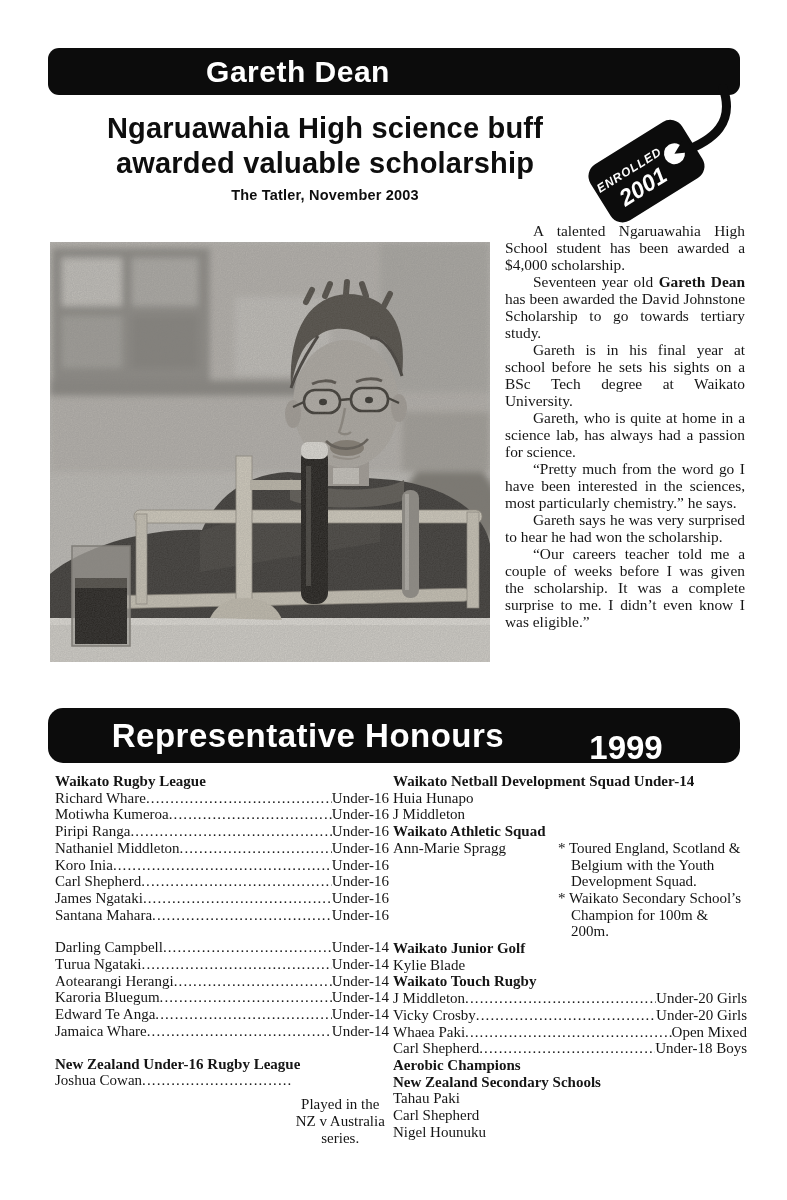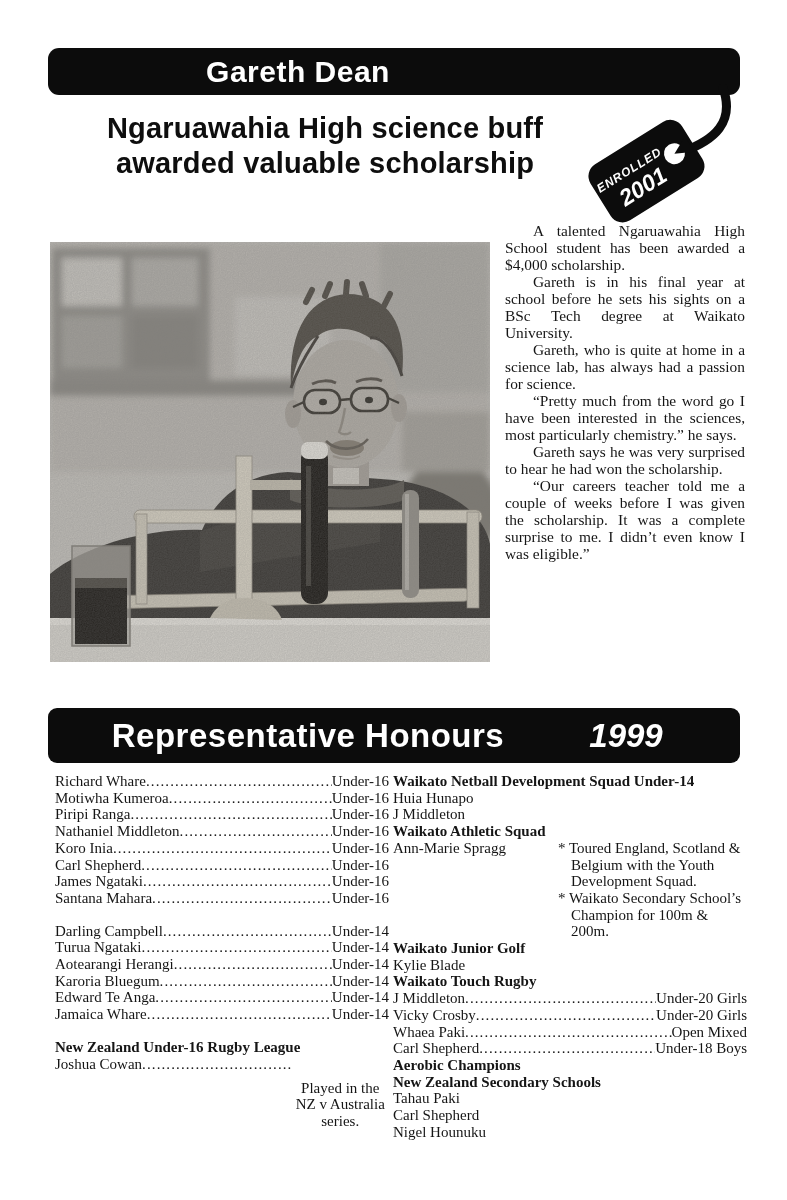--- a/index.html
+++ b/index.html
@@ -7,25 +7,25 @@
         font-family:"Liberation Serif",serif;color:#151515;}
 
   
   .banner{position:absolute;background:#0c0c0c;border-radius:11px;color:#ffffff;
           font-family:"Liberation Sans",sans-serif;font-weight:bold;}
   #banner-2003{left:48px;top:48px;width:692px;height:47px;}
   #banner-2003 .bn-title{position:absolute;left:0;width:500px;top:0;height:47px;line-height:47px;
           text-align:center;font-size:30px;letter-spacing:.5px;}
   #banner-2003 .bn-year{position:absolute;left:448px;width:150px;top:0;height:47px;line-height:47px;
           text-align:center;font-size:30px;margin-top:37px;}
-  #banner-1999{left:48px;top:708px;width:692px;height:55px;border-radius:9px;}
+  #banner-1999{left:48px;top:708px;width:692px;height:55px;border-radius:15px;}
   #banner-1999 .bn-title{position:absolute;left:0;width:520px;top:0;height:55px;line-height:55px;
           text-align:center;font-size:33px;letter-spacing:.5px;}
-  #banner-1999 .bn-year{position:absolute;left:498px;width:160px;top:0;height:55px;line-height:55px;
-          text-align:center;font-size:33px;font-style:italic;}
+  #banner-1999 .bn-year{position:absolute;left:498px;width:160px;top:12px;height:55px;line-height:55px;
+          text-align:center;font-size:33px;}
 
   
   #headline{position:absolute;left:60px;top:111px;width:530px;text-align:center;
           font-family:"Liberation Sans",sans-serif;font-weight:bold;color:#0e0e0e;}
   #headline .hl{font-size:29px;line-height:35px;letter-spacing:.2px;}
   #headline .src{margin-top:6px;font-size:14.5px;font-weight:600;letter-spacing:.2px;}
 
   
   #tag-svg{position:absolute;left:583px;top:84px;width:172px;height:148px;}
 
@@ -63,20 +63,21 @@
 <div id="page">
 
   <div class="banner" id="banner-2003">
     <span class="bn-title">Gareth Dean</span>
     <span class="bn-year">2003</span>
   </div>
 
   <div id="headline">
     <div class="hl">Ngaruawahia High science buff</div>
     <div class="hl">awarded valuable scholarship</div>
+    <div class="src">The Tatler, November 2003</div>
   </div>
 
   <svg id="tag-svg" viewBox="0 0 172 148">
     <path d="M140,4 C152,38 132,56 99,68" fill="none" stroke="#0c0c0c" stroke-width="9" stroke-linecap="round"></path>
     <g transform="rotate(-32 64 88)">
       <rect x="10" y="54" width="108" height="66" rx="14" fill="#0c0c0c"></rect>
       <circle cx="97" cy="87" r="10.5" fill="#ffffff"></circle>
       <path d="M97,87 L115,78 L115,96 Z" fill="#0c0c0c"></path>
       <text x="50" y="81" text-anchor="middle" fill="#ffffff" font-family="Liberation Sans, sans-serif" font-size="12" font-weight="bold" font-style="italic" letter-spacing="1">ENROLLED</text>
       <text x="53" y="106" text-anchor="middle" fill="#ffffff" font-family="Liberation Sans, sans-serif" font-size="23" font-weight="bold" font-style="italic">2001</text>
@@ -150,33 +151,35 @@
         <rect x="22" y="304" width="58" height="100" fill="#aeaaa2" fill-opacity="0.75" stroke="#817d75" stroke-width="1.5"></rect>
         <rect x="25" y="344" width="52" height="58" fill="#1a1713"></rect>
         <rect x="25" y="336" width="52" height="10" fill="#4a463f"></rect>
       </g>
     </g>
     <rect x="0" y="0" width="440" height="420" filter="url(#pgrain)" opacity="0.32"></rect>
   </svg>
 
   <div id="article">
     <p>A talented Ngaruawahia High School student has been awarded a $4,000 scholarship.</p>
+    <p><span>Seventeen year old </span><span class="b">Gareth Dean</span><span> has been awarded the David Johnstone Scholarship to go towards tertiary study.</span></p>
     <p>Gareth is in his final year at school before he sets his sights on a BSc Tech degree at Waikato University.</p>
     <p>Gareth, who is quite at home in a science lab, has always had a passion for science.</p>
     <p>“Pretty much from the word go I have been interested in the sciences, most particularly chemistry.” he says.</p>
     <p>Gareth says he was very surprised to hear he had won the scholarship.</p>
     <p>“Our careers teacher told me a couple of weeks before I was given the scholarship. It was a complete surprise to me. I didn’t even know I was eligible.”</p>
   </div>
 
   <div class="banner" id="banner-1999">
     <span class="bn-title">Representative Honours</span>
     <span class="bn-year">1999</span>
   </div>
 
   <div class="hcol" id="hcol-left">
+    <div class="hhead">Waikato Rugby League</div>
 
     <div class="lrow">
         <span class="lead">
           <span class="nm">Richard Whare</span>
           <span class="dots"> ................................................................................</span>
         </span>
         <span class="val">Under-16</span>
       </div>
     <div class="lrow">
         <span class="lead">

